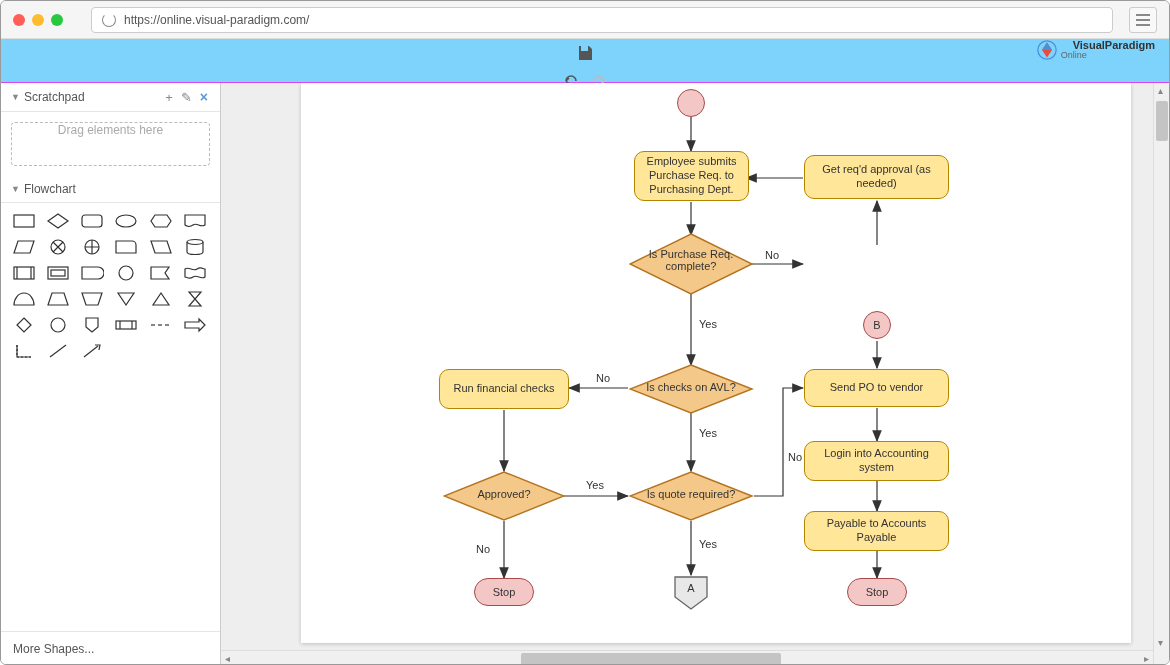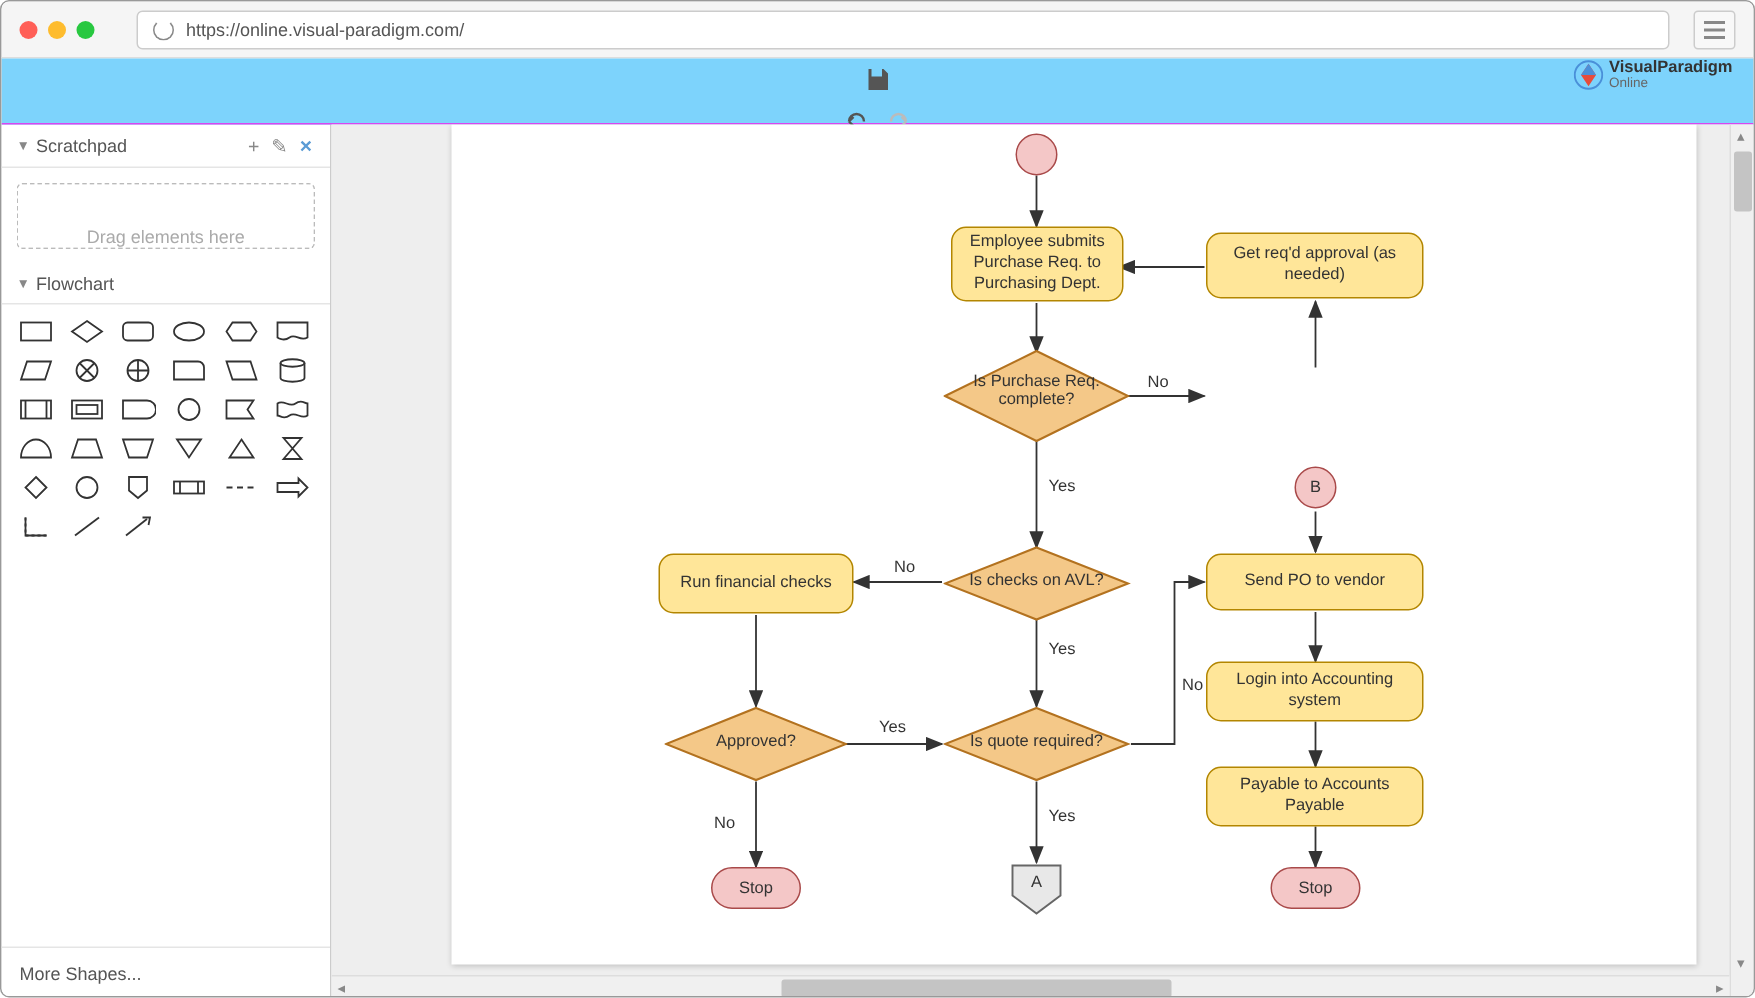--- a/index.html
+++ b/index.html
@@ -20,37 +20,37 @@
 
 .toolbar { height: 44px; background: #7dd3fc; border-bottom: 1px solid #d946ef; display: flex; align-items: center; padding: 0 10px; position: relative; flex-direction: column; }
 .tb-group { display: flex; align-items: center; height: 100%; padding: 0 6px; }
 .tb-sep { width: 1px; height: 28px; background: #ddd; margin: 0 4px; }
 .tb-btn { width: 28px; height: 28px; display: flex; align-items: center; justify-content: center; cursor: pointer; color: #555; border-radius: 2px; }
 .tb-btn.disabled { color: #bbb; cursor: default; }
 .zoom-text { font-size: 13px; color: #333; padding: 0 4px; }
 .brand { position: absolute; right: 14px; display: flex; align-items: center; gap: 4px; font-size: 11px; }
 .brand-logo { width: 20px; height: 20px; }
 .brand-text { line-height: 1.1; }
-.brand-text b { font-weight: 600; font-size: 11px; }
+.brand-text b { font-weight: 600; font-size: 11px; margin-left: 12px; }
 .brand-text small { font-size: 9px; color: #666; display: block; }
 
 
 .main { display: flex; height: calc(665px - 38px - 44px); }
 
 
 .sidebar { width: 220px; background: #fff; border-right: 1px solid #ccc; display: flex; flex-direction: column; }
 .search-row { padding: 8px 10px; border-bottom: 1px solid #e5e5e5; display: flex; align-items: center; }
 .search-input { flex: 1; border: none; outline: none; font-size: 13px; color: #888; height: 24px; }
 .search-icon-go { color: #888; font-size: 14px; }
 .panel-head { padding: 6px 10px; border-bottom: 1px solid #e5e5e5; display: flex; align-items: center; gap: 4px; font-size: 12px; color: #555; }
 .panel-head .caret { color: #888; font-size: 9px; }
 .panel-head .spacer { flex: 1; }
 .panel-head .act { color: #888; cursor: pointer; font-size: 13px; padding: 0 2px; }
 .panel-head .act.close { color: #5a9bd5; font-weight: bold; font-size: 14px; }
-.dropzone { margin: 10px; border: 1.5px dashed #bbb; border-radius: 4px; height: 44px; display: flex; align-items: flex-end; justify-content: center; color: #aaa; font-size: 12px; }
+.dropzone { margin: 10px; border: 1.5px dashed #bbb; border-radius: 4px; height: 44px; display: flex; align-items: flex-start; justify-content: center; color: #aaa; font-size: 12px; }
 .shapes-grid { padding: 8px 10px; display: grid; grid-template-columns: repeat(6, 1fr); gap: 6px 6px; }
 .shape { width: 26px; height: 20px; display: flex; align-items: center; justify-content: center; cursor: pointer; }
 .shape svg { stroke: #333; stroke-width: 1.2; fill: none; }
 .more-shapes { margin-top: auto; padding: 10px 12px; border-top: 1px solid #e5e5e5; color: #555; font-size: 12px; cursor: pointer; }
 
 
 .canvas-wrap { flex: 1; background: #eee; position: relative; overflow: hidden; }
 .canvas { position: absolute; left: 80px; top: 0; width: 830px; height: 560px; background: #fff; box-shadow: 0 1px 4px rgba(0,0,0,0.2); overflow: hidden; }
 .vscroll { position: absolute; right: 0; top: 0; width: 16px; height: 100%; background: #f0f0f0; border-left: 1px solid #ddd; }
 .vscroll .thumb { position: absolute; left: 2px; width: 12px; background: #c4c4c4; border-radius: 2px; top: 4px; height: 40px; }

